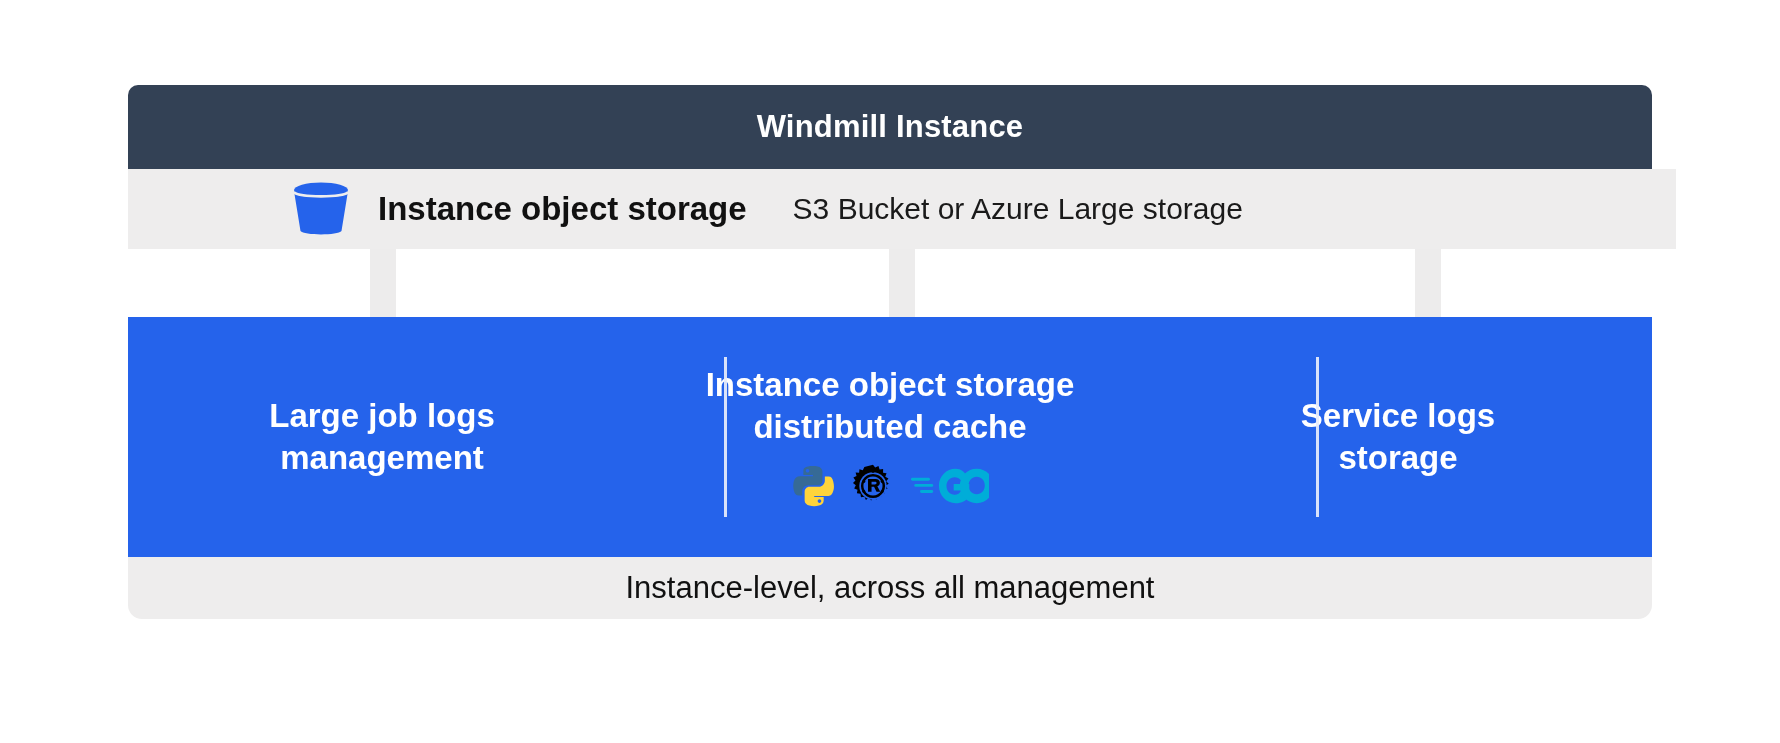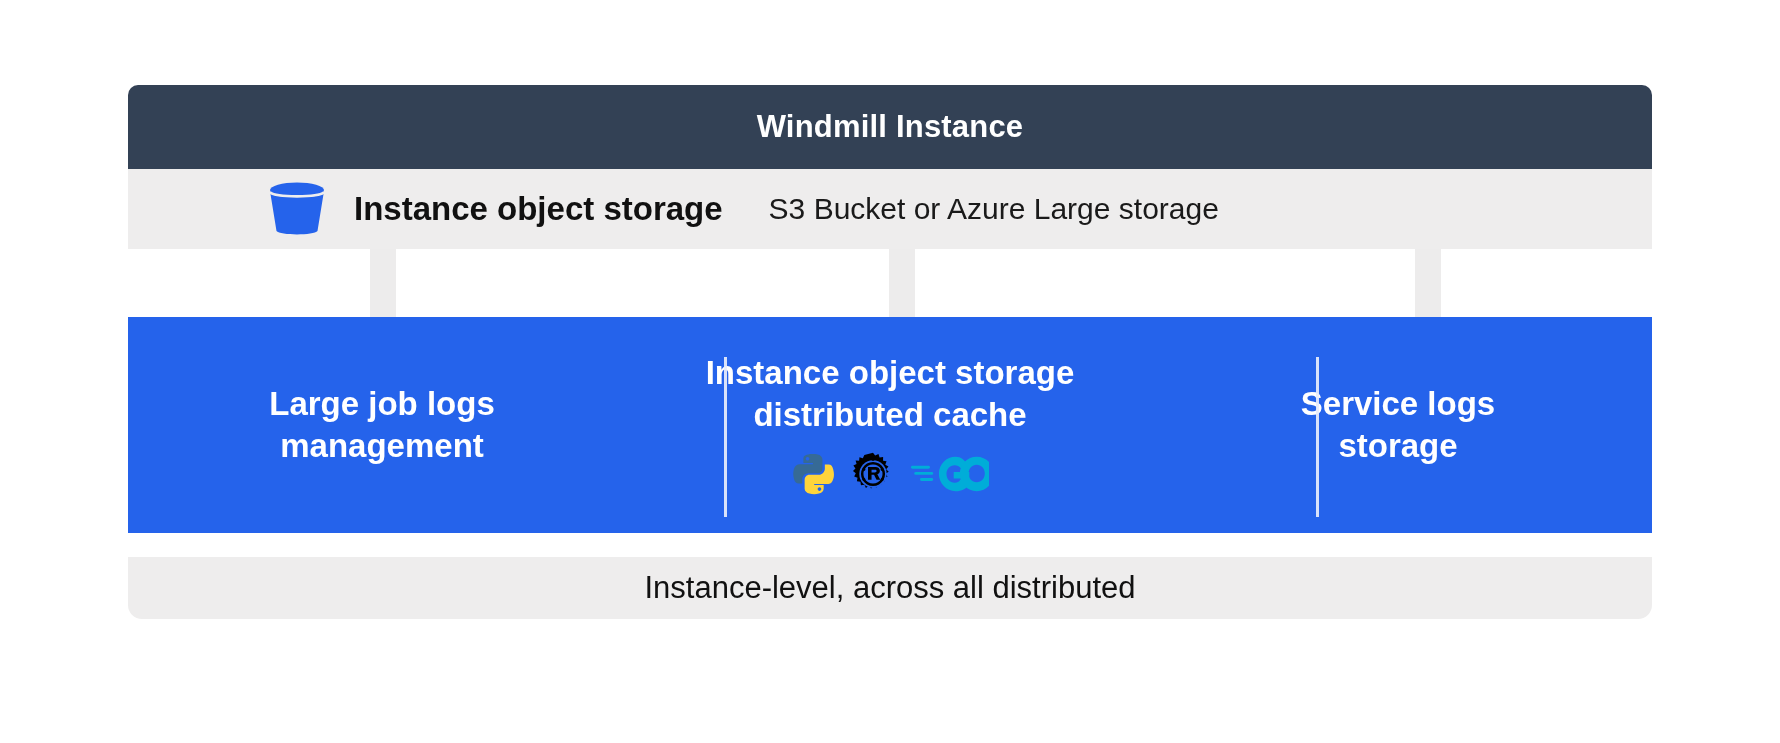--- a/index.html
+++ b/index.html
@@ -45,20 +45,21 @@
   
   .storage-row {
     position: absolute;
     left: 0;
     top: 84px;
     width: 1524px;
     height: 80px;
     background: #EEEDED;
     display: flex;
     align-items: center;
+    padding-left: 24px;
   }
   .bucket-icon {
     margin-left: 140px;
     width: 58px;
     height: 56px;
     display: block;
     flex: none;
   }
   .storage-label {
     margin-left: 28px;
@@ -106,21 +107,21 @@
     border-right: 28px solid transparent;
     border-top: 34px solid #EDECEC;
   }
 
   
   .blue-panel {
     position: absolute;
     left: 0;
     top: 232px;
     width: 1524px;
-    height: 216px;
+    height: 240px;
     background: #2563EB;
     display: flex;
     align-items: stretch;
   }
   .col {
     flex: 1 1 0;
     position: relative;
     display: flex;
     flex-direction: column;
     align-items: center;
@@ -258,16 +259,16 @@
     <div class="col">
       <div class="col-title">Service logs
 storage</div>
     </div>
 
     <div class="divider d1"></div>
     <div class="divider d2"></div>
   </div>
 
   <div class="footer-row">
-    <div class="footer-text">Instance-level, across all distributed</div>
+    <div class="footer-text">Instance-level, across all management</div>
   </div>
 
 </div>
 
 </body></html>

